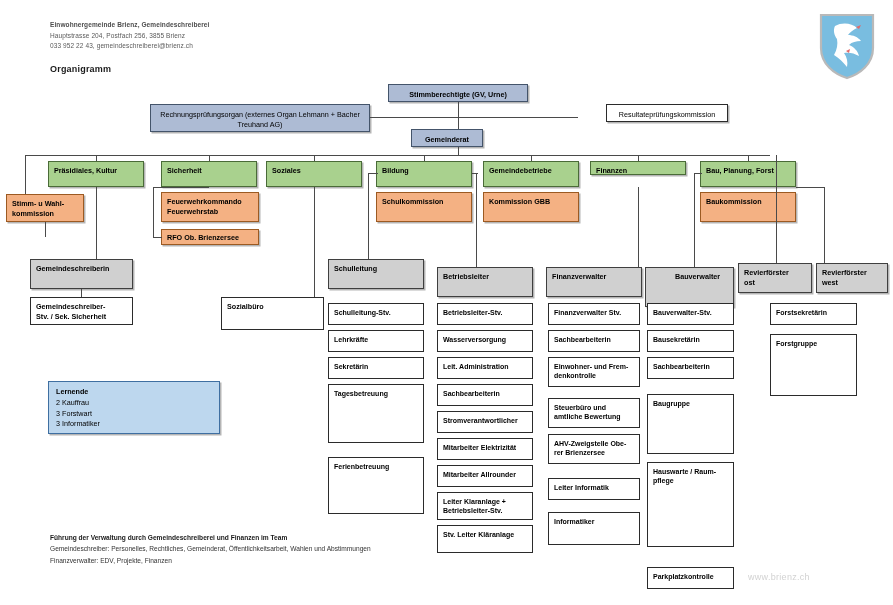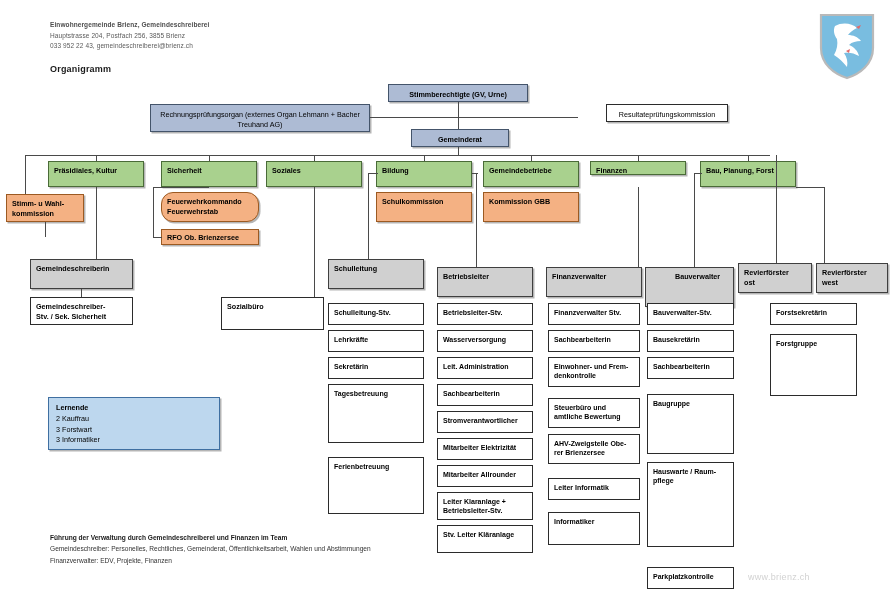--- a/index.html
+++ b/index.html
@@ -39,21 +39,21 @@
     background:#fff;
   }
   .blue{background:#adbbd4;border:1px solid #44546a;font-weight:bold;}
   .white{background:#ffffff;border:1px solid #2b2b2b;}
   .green{background:#a9d18e;border:1px solid #4a6b38;font-weight:bold;}
   .orange{background:#f4b183;border:1px solid #9c5a22;font-weight:bold;}
   .grey{background:#d0d0d0;border:1px solid #3f3f3f;font-weight:bold;}
   .leaf{background:#ffffff;border:1px solid #2b2b2b;font-weight:bold;font-size:7px;}
   .lernende{
     background:#bdd7ee;border:1px solid #3f6fa1;
-    font-size:7.2px;line-height:1.5;margin-top:16px;
+    font-size:7.2px;line-height:1.5;
   }
   .lernende .hd{font-weight:bold;}
   .shadow{box-shadow:1.5px 1.5px 0 rgba(120,120,120,.55);}
   
   .ln{position:absolute;background:#4a4a4a;}
   .lh{height:1px;}
   .lv{width:1px;}
   
   .foot{
     position:absolute;left:50px;top:532px;width:430px;
@@ -89,21 +89,21 @@
       <path d="M34 41 L38 39 L37 43 Z" fill="#e06a6a"></path>
     </svg>
   </div>
 
   <div class="node blue shadow" style="left:388px;top:84px;width:140px;height:18px;text-align:center;padding-top:5px;">Stimmberechtigte (GV, Urne)</div>
 
   <div class="node blue shadow" style="left:150px;top:104px;width:220px;height:28px;text-align:center;padding-top:5px;font-weight:normal;">Rechnungsprüfungsorgan (externes Organ Lehmann + Bacher Treuhand AG)</div>
 
   <div class="node white shadow" style="left:578px;top:104px;width:122px;height:18px;text-align:center;padding-top:5px;font-weight:normal;margin-left:28px;">Resultateprüfungskommission</div>
 
-  <div class="node blue shadow" style="left:411px;top:129px;width:98px;height:18px;text-align:center;padding-top:5px;">Gemeinderat</div>
+  <div class="node blue shadow" style="left:411px;top:129px;width:72px;height:18px;text-align:center;padding-top:5px;">Gemeinderat</div>
 
   <div class="ln lv" style="left:458px;top:102px;height:27px;"></div>
   <div class="ln lh" style="left:370px;top:117px;width:88px;"></div>
   <div class="ln lh" style="left:458px;top:117px;width:120px;"></div>
   <div class="ln lv" style="left:458px;top:147px;height:8px;"></div>
 
   <div class="ln lh" style="left:25px;top:155px;width:745px;"></div>
 
   <div class="node green shadow" style="left:161px;top:161px;width:96px;height:26px;">Sicherheit</div>
   <div class="node green shadow" style="left:48px;top:161px;width:96px;height:26px;">Präsidiales, Kultur</div>
@@ -118,29 +118,30 @@
   <div class="ln lv" style="left:314px;top:155px;height:6px;"></div>
   <div class="ln lv" style="left:424px;top:155px;height:6px;"></div>
   <div class="ln lv" style="left:531px;top:155px;height:6px;"></div>
   <div class="ln lv" style="left:638px;top:155px;height:6px;"></div>
   <div class="ln lv" style="left:748px;top:155px;height:6px;"></div>
   <div class="ln lv" style="left:25px;top:155px;height:40px;"></div>
 
   <div class="node orange shadow" style="left:6px;top:194px;width:78px;height:28px;white-space:pre-line;">Stimm- u Wahl-
 kommission</div>
 
-  <div class="node orange shadow" style="left:161px;top:192px;width:98px;height:30px;white-space:pre-line;border-radius:12px;">Feuerwehrkommando
+  <div class="node orange shadow" style="left:161px;top:192px;width:98px;height:30px;white-space:pre-line;">Feuerwehrkommando
 Feuerwehrstab</div>
   <div class="node orange shadow" style="left:161px;top:229px;width:98px;height:16px;padding-top:3px;">RFO Ob. Brienzersee</div>
   <div class="ln lv" style="left:153px;top:187px;height:50px;"></div>
   <div class="ln lh" style="left:153px;top:187px;width:56px;"></div>
   <div class="ln lh" style="left:153px;top:237px;width:9px;"></div>
 
   <div class="node orange shadow" style="left:376px;top:192px;width:96px;height:30px;">Schulkommission</div>
   <div class="node orange shadow" style="left:483px;top:192px;width:96px;height:30px;">Kommission GBB</div>
+  <div class="node orange shadow" style="left:700px;top:192px;width:96px;height:30px;">Baukommission</div>
 
   <div class="ln lv" style="left:96px;top:187px;height:72px;"></div>
   <div class="ln lv" style="left:45px;top:222px;height:15px;"></div>
 
   <div class="node grey shadow" style="left:30px;top:259px;width:103px;height:30px;">Gemeindeschreiberin</div>
   <div class="ln lv" style="left:81px;top:289px;height:8px;"></div>
   <div class="node white" style="left:30px;top:297px;width:103px;height:28px;white-space:pre-line;font-weight:bold;">Gemeindeschreiber-
 Stv. / Sek. Sicherheit</div>
 
   <div class="ln lv" style="left:314px;top:187px;height:110px;"></div>

